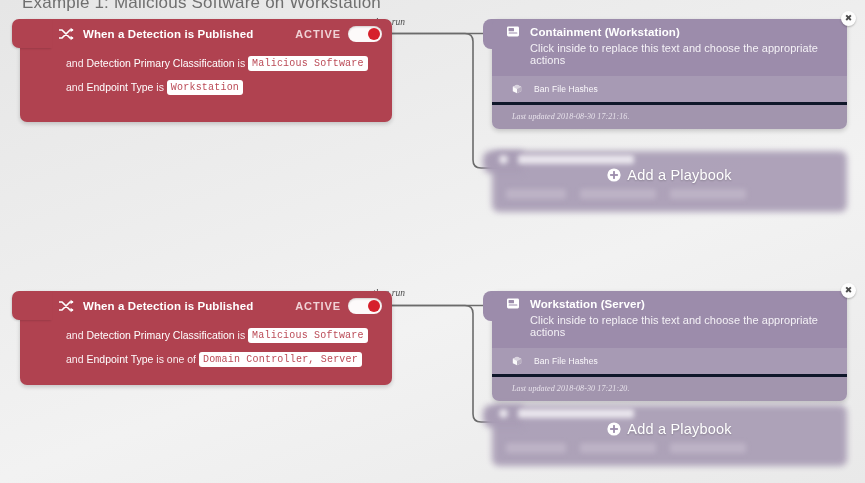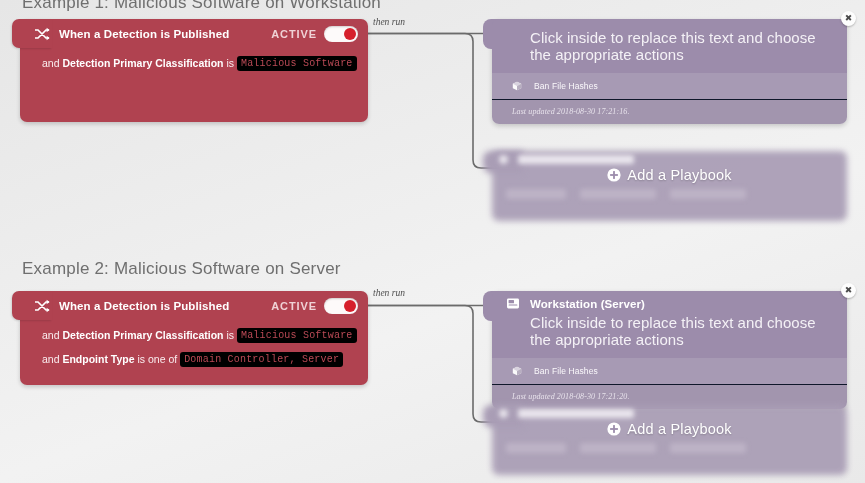--- a/index.html
+++ b/index.html
@@ -50,20 +50,21 @@
   #thenrun-2 { left: 373px; top: 288px; }
 
   
   .trigger-card {
     position: absolute;
     width: 348px;
     background: #b04250;
     border-radius: 7px;
     box-shadow: 0 2px 4px rgba(0,0,0,.18);
     color: #fff;
+    padding-left: 24px;
   }
   #trigger-1 { left: 20px; top: 19px; height: 103px; }
   #trigger-2 { left: 20px; top: 291px; height: 94px; }
 
   .trigger-tab {
     position: absolute;
     left: -8px;
     top: 0;
     width: 40px;
     height: 29px;
@@ -128,26 +129,26 @@
 
   .cond-list {
     padding: 3px 0 0 22px;
   }
   .cond-row {
     font-size: 10.5px;
     line-height: 24px;
     white-space: nowrap;
     color: #fbeef0;
   }
-  .cond-row b { font-weight: bold; color: #ffffff; }
+  .cond-row b { font-weight: normal; color: #ffffff; }
   .cond-row .lit {
     display: inline-block;
     font-family: "Liberation Mono", monospace;
     font-size: 10px;
-    background: #000000;
+    background: #ffffff;
     color: #bb4a56;
     border-radius: 3px;
     padding: 1px 4px;
     line-height: 13px;
     vertical-align: 1px;
     letter-spacing: .2px;
   }
 
   
   .playbook-card {
@@ -187,21 +188,21 @@
     height: 13px;
     margin-right: 10px;
     flex: none;
   }
   .pb-title {
     font-size: 11.5px;
     font-weight: bold;
     letter-spacing: .1px;
   }
   .pb-sub {
-    font-size: 15px;
+    font-size: 11px;
     color: #f4f1f6;
     margin: 4px 0 0 24px;
     position: relative;
     z-index: 2;
     letter-spacing: .05px;
   }
   .pb-body {
     background: #a79ab4;
     padding: 7px 0 7px 0;
   }
@@ -214,21 +215,21 @@
     letter-spacing: .1px;
   }
   .cube-icon {
     width: 10px;
     height: 10px;
     margin-right: 12px;
     flex: none;
   }
   .pb-foot {
     background: #a295ae;
-    border-top: 1px solid #0f172a;
+    border-top: 3px solid #0f172a;
     border-radius: 0 0 7px 7px;
     padding: 7px 0 8px 20px;
     font-size: 8px;
     font-style: italic;
     font-family: "Liberation Serif", serif;
     color: #e8e3ec;
     letter-spacing: .1px;
   }
   .close-btn {
     position: absolute;
@@ -246,21 +247,21 @@
     line-height: 1;
     color: #4b4b4b;
     font-family: "DejaVu Sans", sans-serif;
     z-index: 5;
   }
 
   
   .ghost-wrap {
     position: absolute;
     width: 355px;
-    height: 70px;
+    height: 61px;
   }
   #ghost-1 { left: 492px; top: 151px; }
   #ghost-2 { left: 492px; top: 405px; }
 
   .ghost-card {
     position: absolute;
     inset: 0;
     border-radius: 7px;
     background: #a99db5;
     filter: blur(3px);
@@ -363,27 +364,41 @@
         </span>
       </span>
     </div>
     <div class="cond-list">
       <div class="cond-row">
         <span>and</span>
         <b>Detection Primary Classification</b>
         <span>is</span>
         <span class="lit">Malicious Software</span>
       </div>
+      <div class="cond-row">
+        <span>and</span>
+        <b>Endpoint Type</b>
+        <span>is</span>
+        <span class="lit">Workstation</span>
+      </div>
     </div>
   </div>
 
   <div class="playbook-card" id="playbook-1">
     <div class="close-btn">✖</div>
     <div class="pb-tab"></div>
     <div class="pb-head">
+      <div class="pb-head-row">
+        <svg class="book-icon" viewBox="0 0 14 13">
+          <rect x="1" y="1.5" width="12" height="10" rx="1.4" fill="#fff"></rect>
+          <rect x="2.6" y="3.1" width="5.4" height="3.2" rx=".5" fill="#9c8cab"></rect>
+          <rect x="2.6" y="7.4" width="8.8" height="1" rx=".5" fill="#9c8cab"></rect>
+        </svg>
+        <span class="pb-title">Containment (Workstation)</span>
+      </div>
       <div class="pb-sub">Click inside to replace this text and choose the appropriate actions</div>
     </div>
     <div class="pb-body">
       <div class="action-row">
         <svg class="cube-icon" viewBox="0 0 10 10">
           <path d="M5 .7 L9.2 2.8 L9.2 7.2 L5 9.3 L.8 7.2 L.8 2.8 Z" fill="#ffffff" opacity=".95"></path>
           <path d="M5 .7 L9.2 2.8 L5 4.9 L.8 2.8 Z" fill="#d8d2de"></path>
           <path d="M5 4.9 L9.2 2.8 L9.2 7.2 L5 9.3 Z" fill="#b7aec0"></path>
         </svg>
         <span>Ban File Hashes</span>
@@ -403,21 +418,20 @@
     <div class="add-playbook">
       <svg class="plus-icon" viewBox="0 0 14 14">
         <circle cx="7" cy="7" r="6.6" fill="#ffffff"></circle>
         <rect x="6.1" y="3.1" width="1.8" height="7.8" fill="#9c8cab"></rect>
         <rect x="3.1" y="6.1" width="7.8" height="1.8" fill="#9c8cab"></rect>
       </svg>
       <span>Add a Playbook</span>
     </div>
   </div>
 
-  <div class="section-title" id="title-2">Example 2: Malicious Software on Server</div>
 
   <div class="thenrun" id="thenrun-2">then run</div>
 
   <div class="trigger-card" id="trigger-2">
     <div class="trigger-tab"></div>
     <div class="trigger-head">
       <svg class="shuffle-icon" viewBox="0 0 16 14">
         <path d="M1 3 H4 L12 11 H15 M1 11 H4 L12 3 H15" fill="none" stroke="#fff" stroke-width="1.7"></path>
         <path d="M12.6 0.8 L15.6 3 L12.6 5.2 Z" fill="#fff"></path>
         <path d="M12.6 8.8 L15.6 11 L12.6 13.2 Z" fill="#fff"></path>

